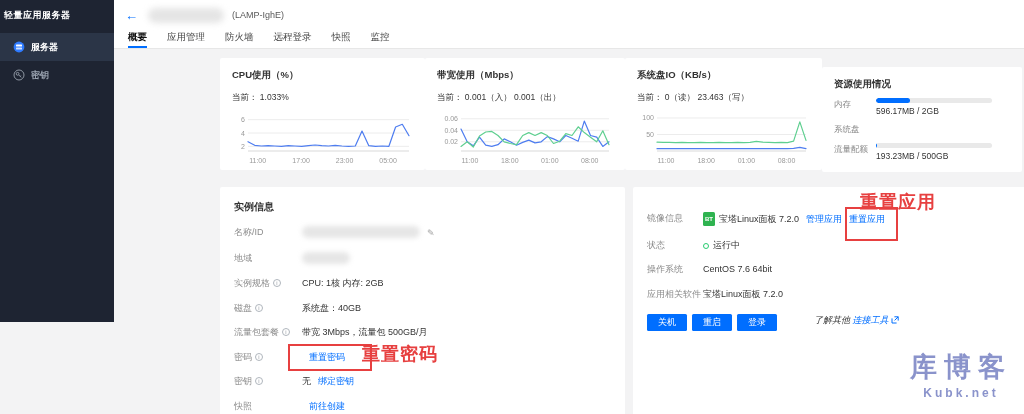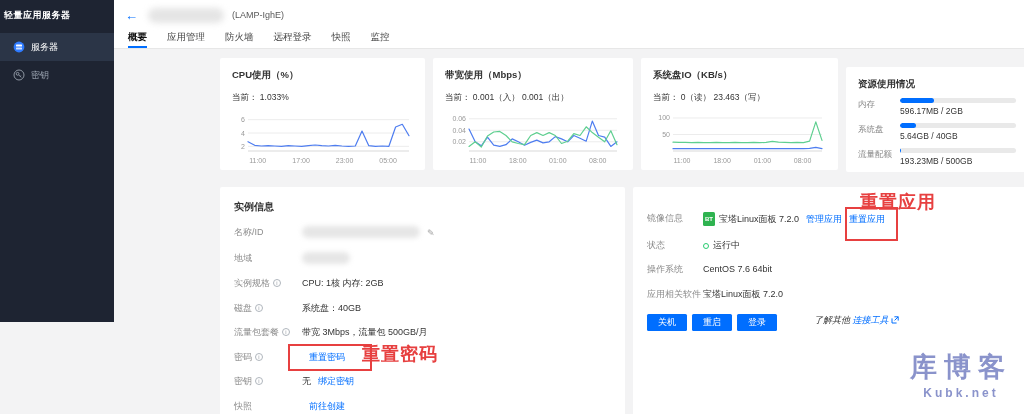--- a/index.html
+++ b/index.html
@@ -3,40 +3,40 @@
 <meta charset="utf-8">
 <style>
   * { margin:0; padding:0; box-sizing:border-box; }
   html,body { width:1024px; height:414px; overflow:hidden; }
   body { font-family:"Liberation Sans","DejaVu Sans",sans-serif; }
   .page { position:relative; width:1024px; height:414px; overflow:hidden; background:#f3f3f4; }
 
   
   .sidebar { position:absolute; left:0; top:0; width:114px; height:322px; background:#1e2432; z-index:6; }
   .sidebar-title { color:#ffffff; font-size:9px; font-weight:bold; padding:9px 4px 11px 4px; letter-spacing:.5px; white-space:nowrap; }
-  .side-item { height:28px; display:flex; align-items:center; padding-left:13px; gap:6px; font-size:9px; color:#9aa3b0; cursor:pointer; white-space:nowrap; }
+  .side-item { height:28px; display:flex; align-items:center; padding-left:13px; gap:6px; font-size:9px; color:#9aa3b0; cursor:pointer; white-space:nowrap;font-weight:bold; }
   .side-item.active { background:#2b3547; color:#ffffff; }
   .side-icon { width:12px; height:12px; flex:none; }
 
   
   .main { position:absolute; left:114px; top:0; right:0; bottom:0; }
   .topbar { height:30px; background:#ffffff; display:flex; align-items:center; padding-left:11px; }
   .back { color:#006eff; font-size:13px; font-weight:bold; margin-right:10px; cursor:pointer; line-height:1; }
   .name-blur { width:76px; height:15px; background:#e5e5e5; border-radius:8px; filter:blur(3px); margin-right:8px; }
   .suffix { font-size:9px; color:#595959; }
 
   .tabbar { height:19px; background:#ffffff; border-bottom:1px solid #e7e7e7; display:flex; align-items:flex-end; padding-left:14px; gap:20px; }
   .tab { font-size:9.5px; color:#444; padding-bottom:4px; cursor:pointer; white-space:nowrap; }
   .tab.active { color:#111; font-weight:bold; padding-bottom:2px; border-bottom:2px solid #006eff; }
 
   .content { position:absolute; top:50px; left:0; right:0; bottom:0; background:#f3f3f4; padding:8px 0 0 106px; overflow:hidden; }
   .card { background:#ffffff; border-radius:2px; }
 
   
-  .row1 { display:flex; gap:8px; align-items:flex-start; }
+  .row1 { display:flex; gap:0; align-items:flex-start; }
   .chart-card { height:112px; padding:11px 12px; flex:none; }
   .c-title { font-size:9.5px; font-weight:bold; color:#333; white-space:nowrap; }
   .c-current { font-size:8.5px; color:#333; margin-top:10px; white-space:nowrap; }
   .chart-svg { display:block; margin-top:5px; }
 
   .resource-card { width:200px; height:105px; margin-top:9px; padding:11px 12px; flex:none; }
   .res-title { font-size:9.5px; font-weight:bold; color:#333; }
   .res-row { display:flex; margin-top:7px; }
   .res-label { width:42px; font-size:8.5px; color:#8c8c8c; padding-top:1px; flex:none; }
   .res-bar { width:116px; height:5px; background:#e9e9e9; border-radius:2.5px; overflow:hidden; }
@@ -188,26 +188,20 @@
               <div class="res-label">内存</div>
               <div>
                 <div class="res-bar">
                   <div class="res-fill" style="width: 33.64px;"></div>
                 </div>
                 <div class="res-val">596.17MB / 2GB</div>
               </div>
             </div>
             <div class="res-row">
               <div class="res-label">系统盘</div>
-              <div>
-                <div class="res-bar">
-                  <div class="res-fill" style="width: 16.24px;"></div>
-                </div>
-                <div class="res-val">5.64GB / 40GB</div>
-              </div>
             </div>
             <div class="res-row">
               <div class="res-label">流量配额</div>
               <div>
                 <div class="res-bar">
                   <div class="res-fill" style="width: 0.58px;"></div>
                 </div>
                 <div class="res-val">193.23MB / 500GB</div>
               </div>
             </div>

